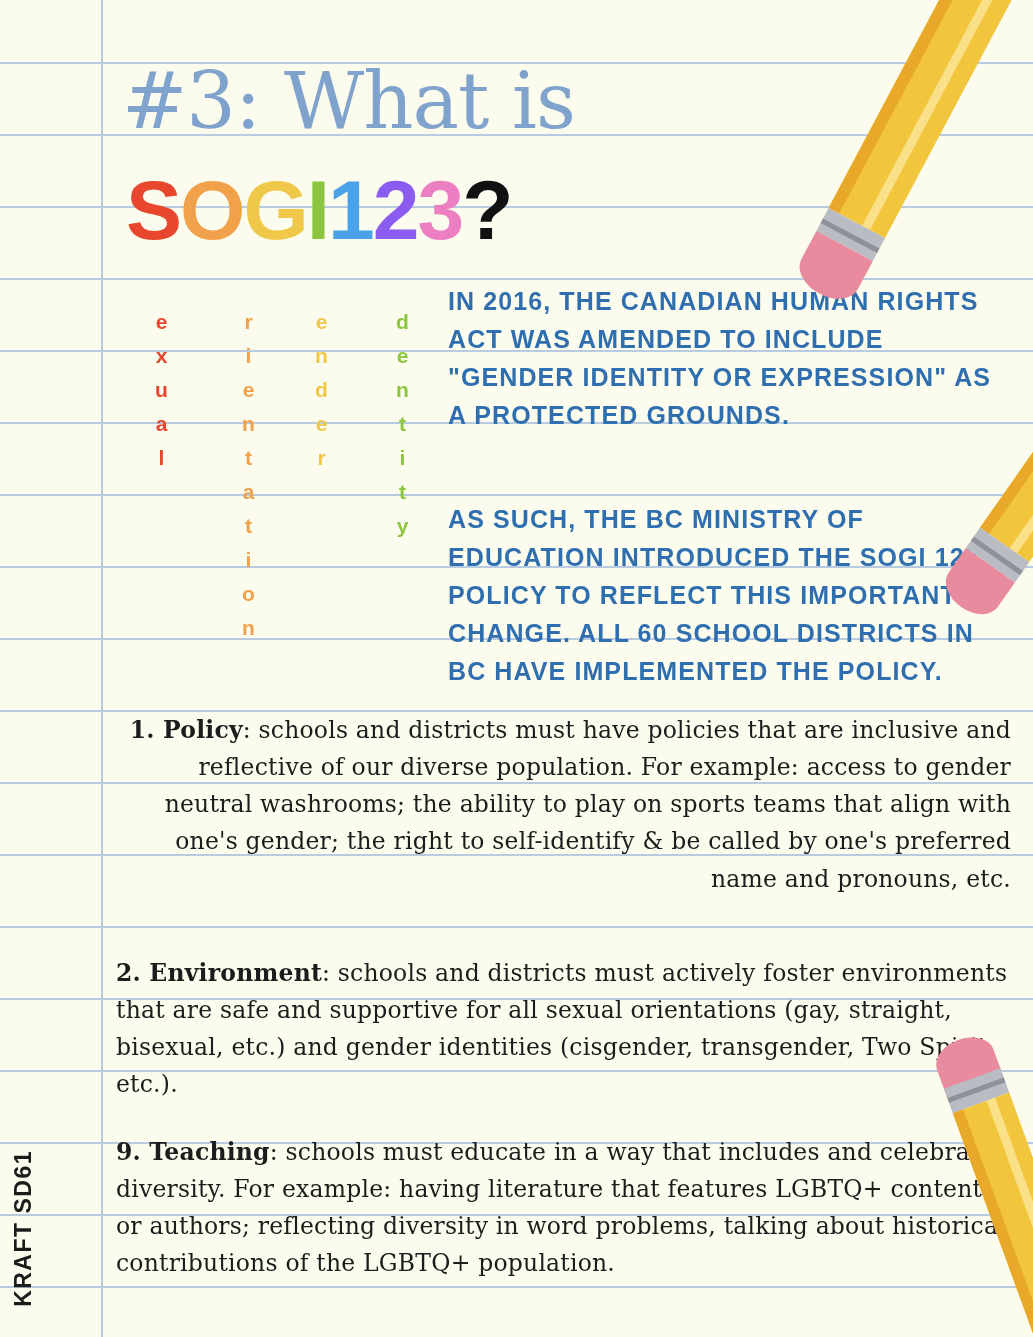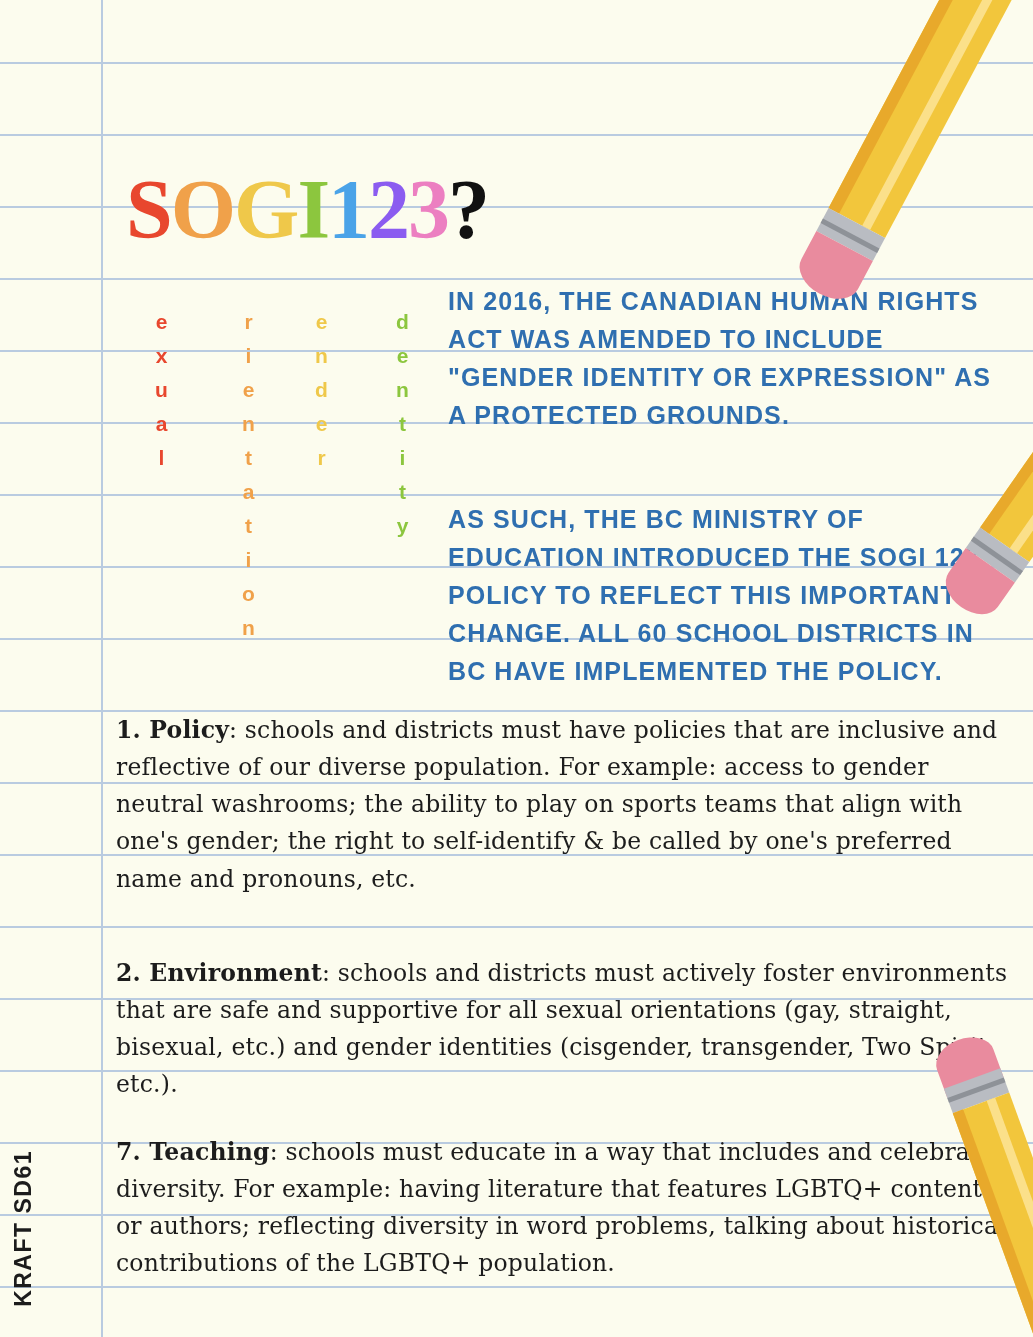--- a/index.html
+++ b/index.html
@@ -65,21 +65,21 @@
     font-size: 78px;
     line-height: 1;
     color: #7fa3cc;
     letter-spacing: -1px;
   }
 
   .sogi-row {
     position: absolute;
     left: 126px;
     top: 168px;
-    font-family: Liberation Serif, serif;
+    font-family: Liberation Sans, sans-serif;
     font-weight: bold;
     font-size: 84px;
     line-height: 1;
     letter-spacing: -2px;
   }
   .sogi-row span { display: inline-block; }
 
   
   .acrostic {
     position: absolute;
@@ -114,21 +114,21 @@
     position: absolute;
     left: 116px;
     width: 895px;
     font-family: "DejaVu Serif", serif;
     font-size: 23.5px;
     line-height: 1.58;
     color: #1c1c1c;
     letter-spacing: 0.2px;
   }
   .body-block b { font-weight: bold; }
-  #body-1 { top: 712px; }
+  #body-1 { top: 712px; text-align: right; }
   #body-2 { top: 955px; }
   #body-3 { top: 1134px; }
 
   .vert-label {
     position: absolute;
     left: 10px;
     top: 1150px;
     font-size: 23px;
     font-weight: bold;
     letter-spacing: 1.5px;
@@ -150,20 +150,21 @@
 </head>
 <body>
 
 <div id="paper">
   <div id="margin-line"></div>
 </div>
 
 <div id="content">
 
 
+  <div class="headline">#3: What is</div>
 
   <div class="sogi-row" id="sogi-row"><span style="color: rgb(232, 71, 46);">S</span><span style="color: rgb(240, 161, 74);">O</span><span style="color: rgb(239, 200, 74);">G</span><span style="color: rgb(140, 198, 62);">I</span><span style="color: rgb(74, 163, 232);">1</span><span style="color: rgb(139, 92, 240);">2</span><span style="color: rgb(236, 127, 193);">3</span><span style="color: rgb(17, 17, 17);">?</span></div>
 
   <div class="acrostic" id="ac-s" style="color: rgb(232, 71, 46);">
       <span>e</span>
       <span>x</span>
       <span>u</span>
       <span>a</span>
       <span>l</span>
     </div>
@@ -201,21 +202,21 @@
 
   <div class="body-block" id="body-1">
     <b>1. Policy</b><span>: schools and districts must have policies that are inclusive and reflective of our diverse population. For example: access to gender neutral washrooms; the ability to play on sports teams that align with one's gender; the right to self-identify &amp; be called by one's preferred name and pronouns, etc.</span>
   </div>
 
   <div class="body-block" id="body-2">
     <b>2. Environment</b><span>: schools and districts must actively foster environments that are safe and supportive for all sexual orientations (gay, straight, bisexual, etc.) and gender identities (cisgender, transgender, Two Spirit, etc.).</span>
   </div>
 
   <div class="body-block" id="body-3">
-    <b>7. Teaching</b><span>: schools must educate in a way that includes and celebrates diversity. For example: having literature that features LGBTQ+ content or authors; reflecting diversity in word problems, talking about historical contributions of the LGBTQ+ population.</span>
+    <b>9. Teaching</b><span>: schools must educate in a way that includes and celebrates diversity. For example: having literature that features LGBTQ+ content or authors; reflecting diversity in word problems, talking about historical contributions of the LGBTQ+ population.</span>
   </div>
 
   <div class="vert-label">KRAFT SD61</div>
 
   <div class="pencil" id="pencil-1">
     <svg width="300" height="420" viewBox="0 0 300 420">
       <g transform="rotate(28 150 210)">
         <rect x="118" y="-130" width="64" height="400" fill="#f2c63c"></rect>
         <rect x="118" y="-130" width="12" height="400" fill="#e8a92b"></rect>
         <rect x="156" y="-130" width="9" height="400" fill="#fbe08a"></rect>

